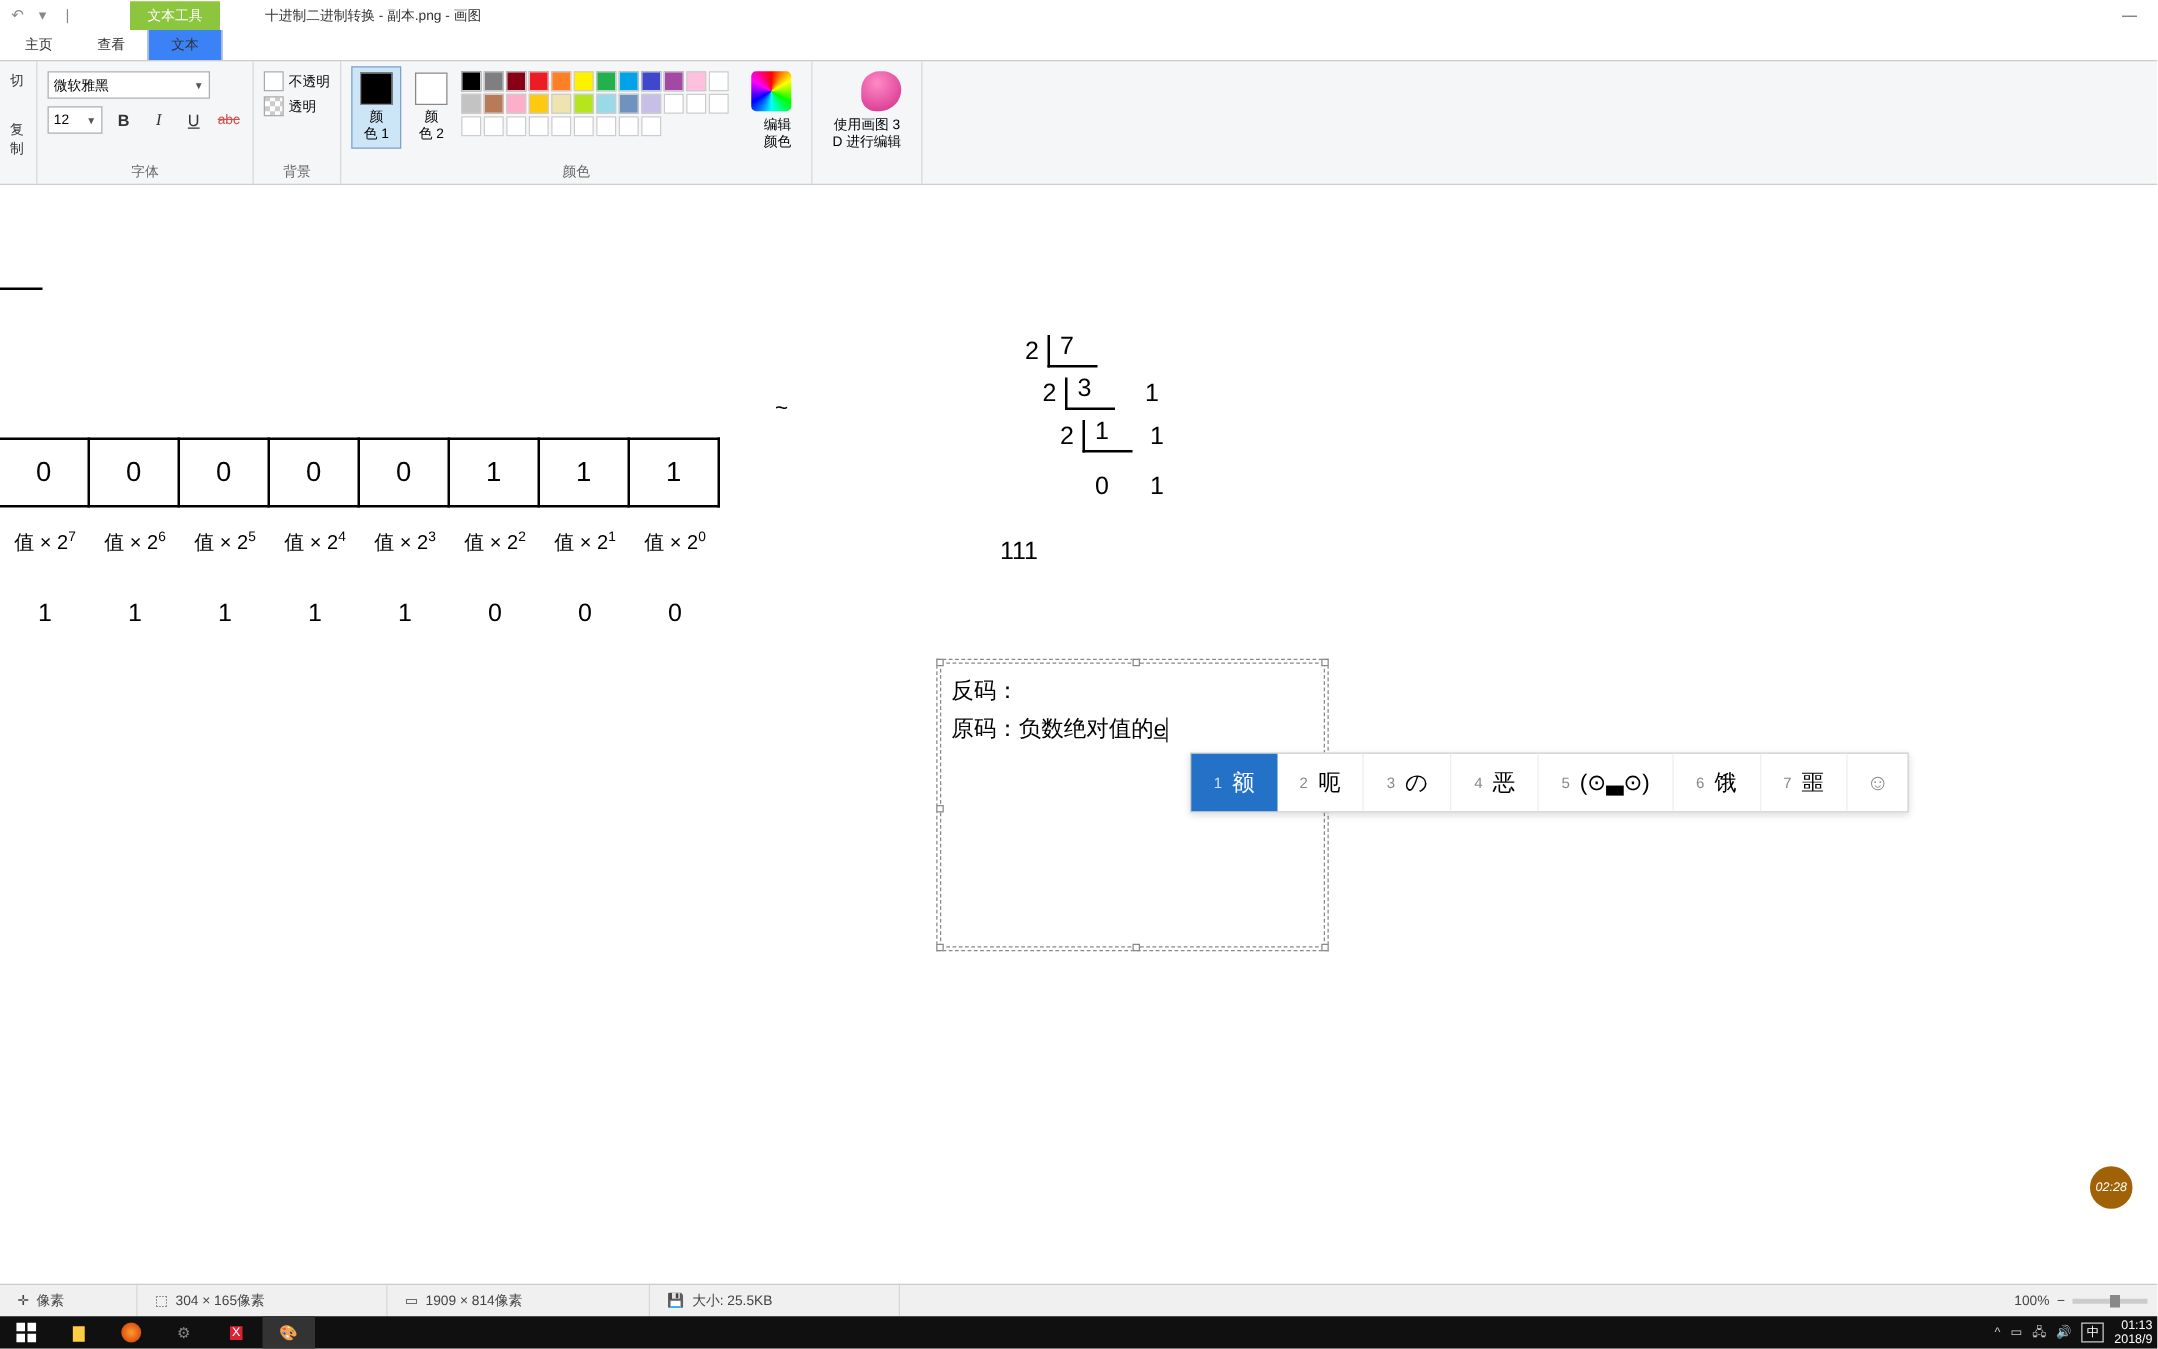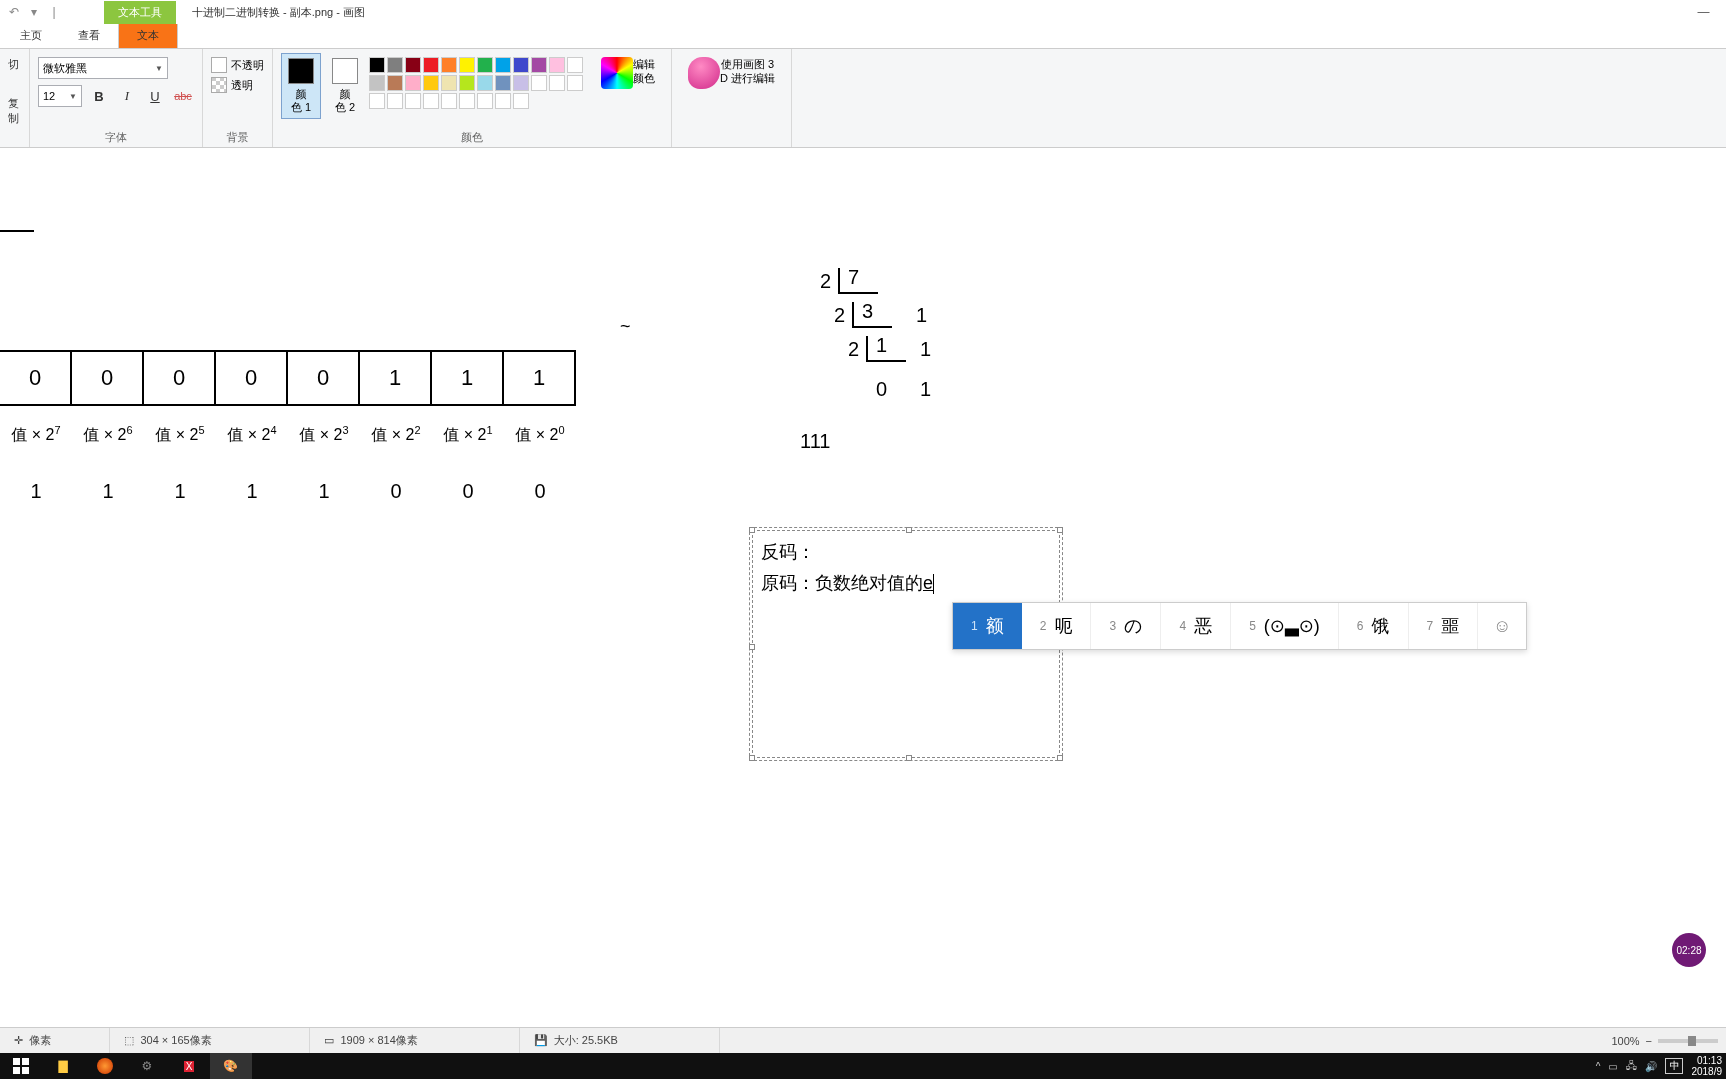--- a/index.html
+++ b/index.html
@@ -5,28 +5,28 @@
 * { margin: 0; padding: 0; box-sizing: border-box; font-family: "Microsoft YaHei", "微软雅黑", sans-serif; }
 body { width: 1726px; height: 1079px; background: #fff; overflow: hidden; position: relative; font-size: 12px; }
 
 
 .titlebar { height: 24px; background: #fff; display: flex; align-items: center; position: relative; }
 .qat { display: flex; align-items: center; padding-left: 4px; }
 .qat-item { width: 20px; height: 20px; display: flex; align-items: center; justify-content: center; color: #888; }
 .title-tabs { display: flex; margin-left: 40px; }
 .title-tab { padding: 4px 14px; font-size: 11px; }
 .title-tab.active { background: #8cc63f; color: #fff; }
-.title-text { margin-left: 16px; font-size: 11px; color: #333; }
+.title-text { margin-left: 36px; font-size: 11px; color: #333; }
 .win-controls { position: absolute; right: 0; top: 0; display: flex; }
 .win-btn { width: 45px; height: 24px; display: flex; align-items: center; justify-content: center; color: #555; }
 
 
 .ribbon-tabs { height: 24px; display: flex; align-items: flex-end; padding-left: 2px; border-bottom: 0; }
 .ribbon-tab { padding: 5px 18px; font-size: 11px; color: #333; background: #fff; cursor: pointer; }
-.ribbon-tab.active { background: #f97316; border: 1px solid #ccc; border-bottom: 1px solid #f5f6f7; margin-bottom: -1px; }
+.ribbon-tab.active { background: #3b82f6; border: 1px solid #ccc; border-bottom: 1px solid #f5f6f7; margin-bottom: -1px; }
 
 
 .ribbon { height: 100px; background: #f5f6f7; border-top: 1px solid #ccc; border-bottom: 1px solid #ccc; display: flex; position: relative; }
 .ribbon-group { border-right: 1px solid #d8d8d8; padding: 4px 8px 2px 8px; display: flex; flex-direction: column; justify-content: space-between; }
 .ribbon-group-label { text-align: center; font-size: 11px; color: #666; margin-top: 2px; }
 .ribbon-group-content { flex: 1; display: flex; align-items: flex-start; }
 
 .clipboard-group .ribbon-group-content { flex-direction: column; justify-content: flex-start; gap: 24px; padding-top: 4px; }
 .clip-item { font-size: 11px; color: #333; }
 
@@ -42,21 +42,21 @@
 .bg-icon { width: 16px; height: 16px; border: 1px solid #aaa; display: inline-block; }
 
 .color-card { display: flex; flex-direction: column; align-items: center; padding: 4px 6px; border: 1px solid transparent; }
 .color-card.sel { border: 1px solid #7da2ce; background: #cde6f7; }
 .color-swatch-big { width: 26px; height: 26px; border: 1px solid #888; margin-bottom: 4px; }
 .color-card-label { font-size: 11px; text-align: center; line-height: 1.2; }
 
 .palette { display: flex; flex-wrap: wrap; width: 220px; gap: 2px; padding-top: 4px; }
 .pal-cell { width: 16px; height: 16px; border: 1px solid #ccc; }
 
-.big-btn { display: flex; flex-direction: row; align-items: flex-start; padding: 4px 8px; justify-content: flex-start; }
+.big-btn { display: flex; flex-direction: column; align-items: flex-end; padding: 4px 8px; justify-content: flex-start; }
 .big-btn-icon { width: 32px; height: 32px; margin-bottom: 4px; }
 .big-btn-label { font-size: 11px; text-align: center; line-height: 1.3; }
 
 .brand-logo { position: absolute; right: 0; top: 10px; display: flex; align-items: center; gap: 10px; }
 .brand-circle { width: 60px; height: 60px; border-radius: 50%; background: radial-gradient(circle at 30% 30%, #9ad0f5, #1a7ac9); }
 .brand-text { font-size: 36px; color: #1a7ac9; font-weight: bold; letter-spacing: 4px; }
 .brand-sub { font-size: 12px; color: #1a7ac9; letter-spacing: 4px; }
 
 
 .canvas-area { position: absolute; top: 150px; left: 0; right: 0; bottom: 52px; background: #fff; overflow: hidden; }
@@ -94,21 +94,21 @@
 .statusbar { position: absolute; bottom: 26px; left: 0; right: 0; height: 26px; background: #f0f0f0; border-top: 1px solid #ccc; display: flex; align-items: center; font-size: 11px; color: #444; }
 .status-seg { display: flex; align-items: center; gap: 6px; padding: 0 14px; border-right: 1px solid #d8d8d8; height: 100%; }
 .status-right { margin-left: auto; display: flex; align-items: center; padding-right: 8px; gap: 6px; }
 
 
 .taskbar { position: absolute; bottom: 0; left: 0; right: 0; height: 26px; background: #101010; display: flex; align-items: center; }
 .tb-item { width: 42px; height: 26px; display: flex; align-items: center; justify-content: center; }
 .tb-right { margin-left: auto; display: flex; align-items: center; color: #fff; font-size: 10px; padding-right: 4px; gap: 8px; }
 .tb-clock { text-align: right; line-height: 1.1; }
 
-.timer-badge { position: absolute; right: 20px; bottom: 60px; width: 34px; height: 34px; border-radius: 50%; background: #701a75; color: #fff; font-size: 10px; display: flex; align-items: center; justify-content: center; }
+.timer-badge { position: absolute; right: 20px; bottom: 60px; width: 34px; height: 34px; border-radius: 50%; background: #a16207; color: #fff; font-size: 10px; display: flex; align-items: center; justify-content: center; font-style: italic; }
 
 .dd-arrow { font-size: 8px; color: #555; }
 
 .hr-mark { position: absolute; top: 80px; left: 0; width: 34px; border-top: 2px solid #000; }
 </style>
 </head>
 <body>
 
 <div class="titlebar">
   <div class="qat">

